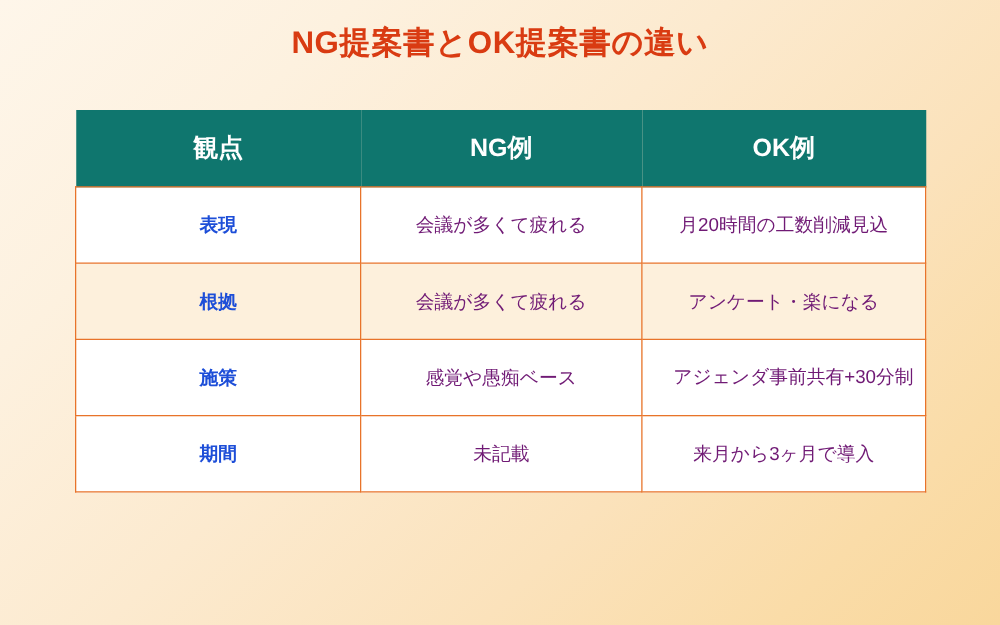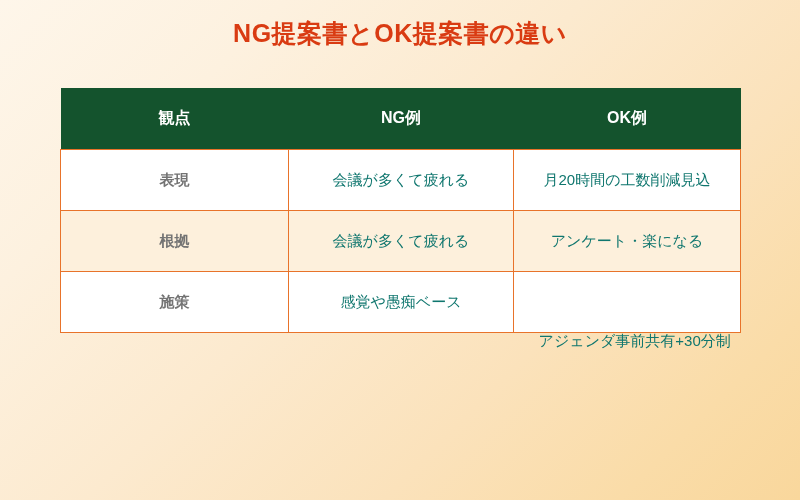--- a/index.html
+++ b/index.html
@@ -48,62 +48,61 @@
     width: 680px;
     border-collapse: collapse;
     table-layout: fixed;
   }
 
   #comparison-table col.col-aspect { width: 228px; }
   #comparison-table col.col-ng     { width: 225px; }
   #comparison-table col.col-ok     { width: 227px; }
 
   #comparison-table thead th {
-    background: #14532d;
+    background: #0f766e;
     color: #FFFFFF;
-    font-size: 16px;
+    font-size: 20px;
     font-weight: bold;
     height: 61px;
     padding: 0;
     border: none;
     text-align: center;
     vertical-align: middle;
   }
 
   #comparison-table tbody td {
     height: 60px;
     padding: 0 4px;
     border: 1px solid #E8732A;
     font-size: 15px;
-    color: #0f766e;
+    color: #701a75;
     text-align: center;
     vertical-align: middle;
     white-space: nowrap;
     overflow: visible;
   }
 
   #comparison-table tbody tr.row-white td { background: #FFFFFF; }
   #comparison-table tbody tr.row-cream td { background: #FDF0DC; margin-left: 21px; }
 
   #comparison-table tbody td.cell-aspect {
     font-weight: bold;
-    color: #737373;
+    color: #1d4ed8;
   }
 
   
   #comparison-table tbody td.cell-overflow {
     position: relative;
   }
   #comparison-table tbody td.cell-overflow > span {
     position: absolute;
     left: 50%;
     top: 50%;
     transform: translate(-46%, -50%);
     white-space: nowrap;
-    margin-top: 39px;
   }
 </style>
 </head>
 <body>
 
 <div id="stage">
 
   <div id="page-title">NG提案書とOK提案書の違い</div>
 
   <table id="comparison-table">
@@ -135,17 +134,22 @@
 
       <tr class="row-white">
         <td class="cell-aspect">施策</td>
         <td class="cell-ng">感覚や愚痴ベース</td>
         <td class="cell-ok cell-overflow">
             <span>アジェンダ事前共有+30分制</span>
           </td>
       </tr>
 
 
+      <tr class="row-white">
+        <td class="cell-aspect">期間</td>
+        <td class="cell-ng">未記載</td>
+        <td class="cell-ok">来月から3ヶ月で導入</td>
+      </tr>
 
     </tbody>
   </table>
 
 </div>
 
 </body></html>

